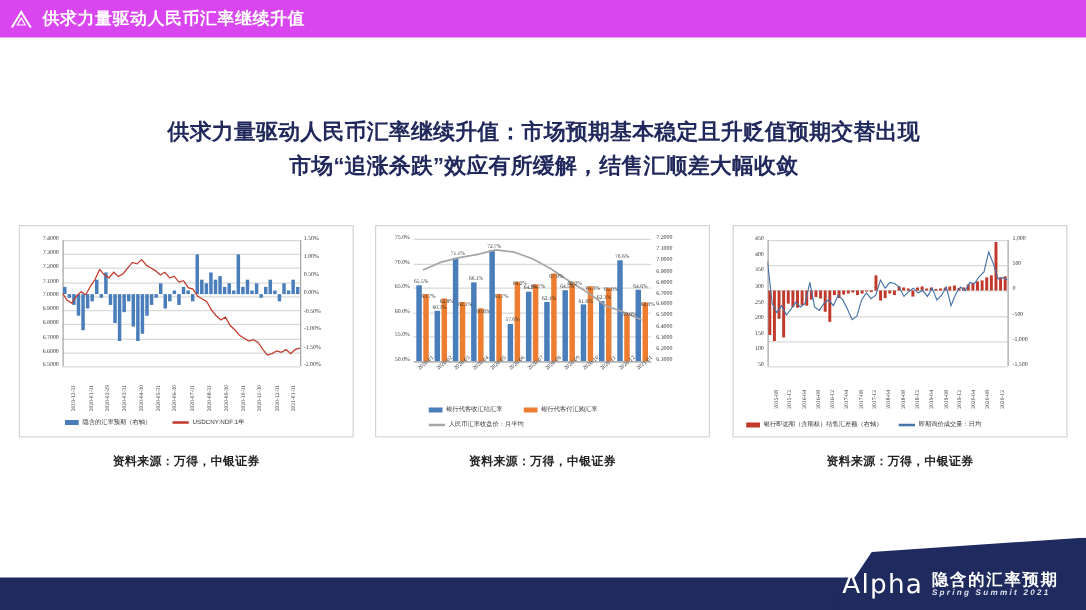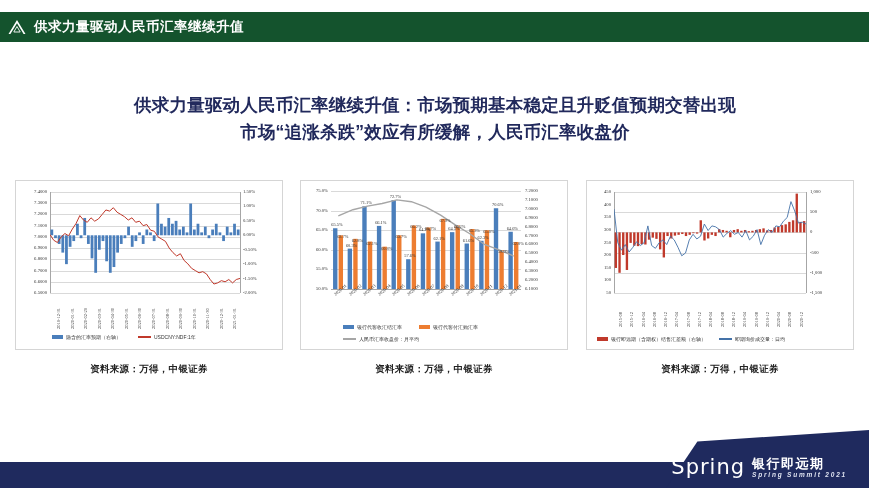--- a/index.html
+++ b/index.html
@@ -6,22 +6,22 @@
   html, body {
     width: 869px; height: 488px;
     font-family: "Liberation Sans", "DejaVu Sans", sans-serif;
     background: #ffffff;
     overflow: hidden;
   }
   .slide { position: relative; width: 869px; height: 488px; background: #fff; }
 
   
   .header {
-    position: absolute; left: 0; top: 12px; width: 869px; height: 30px;
-    background: #14532d;
+    position: absolute; left: 0; top: 0; width: 869px; height: 30px;
+    background: #d946ef;
     display: flex; align-items: center;
   }
   .header-logo { width: 34px; display: flex; justify-content: center; align-items: center; }
   .header-logo svg { display: block; }
   .header-title {
     color: #ffffff; font-size: 13.5px; font-weight: bold; letter-spacing: 0.5px;
     line-height: 30px;
   }
 
   
@@ -117,21 +117,21 @@
       <svg width="20" height="18" viewBox="0 0 20 18">
         <path d="M10 2 L18.5 16 L16.6 16 L10 5.2 L3.4 16 L1.5 16 Z" fill="#ffffff"></path>
         <path d="M10 8.5 L13.2 14 L6.8 14 Z" fill="none" stroke="#ffffff" stroke-width="0.9"></path>
       </svg>
     </div>
     <div class="header-title">供求力量驱动人民币汇率继续升值</div>
   </div>
 
   <div class="main-title">
     <div>供求力量驱动人民币汇率继续升值：市场预期基本稳定且升贬值预期交替出现</div>
-    <div>市场“追涨杀跌”效应有所缓解，人民币汇率收盘价</div>
+    <div>市场“追涨杀跌”效应有所缓解，结售汇顺差大幅收敛</div>
   </div>
 
   <div class="charts">
 
     <div class="chart-col c1">
       <div class="chart-box" id="chart1">
           <div class="gridline" style="left: 34px; top: 11px; width: 190px;"></div>
           <div class="ax-label l" style="left: 2px; top: 8px; width: 29px;">7.4000</div>
           <div class="gridline" style="left: 34px; top: 22.2222px; width: 190px;"></div>
           <div class="ax-label l" style="left: 2px; top: 19.2222px; width: 29px;">7.3000</div>
@@ -468,20 +468,20 @@
           </div>
         </div>
       <div class="source">资料来源：万得，中银证券</div>
     </div>
 
   </div>
 
   <div class="footer-band"></div>
   <div class="footer-diag"></div>
   <div class="footer-logo">
-    <div class="alpha-word">Spring</div>
+    <div class="alpha-word">Alpha</div>
     <div>
-      <div class="summit-cn">银行即远期</div>
+      <div class="summit-cn">隐含的汇率预期</div>
       <div class="summit-en">Spring Summit 2021</div>
     </div>
   </div>
 
 </div>
 
 </body></html>

